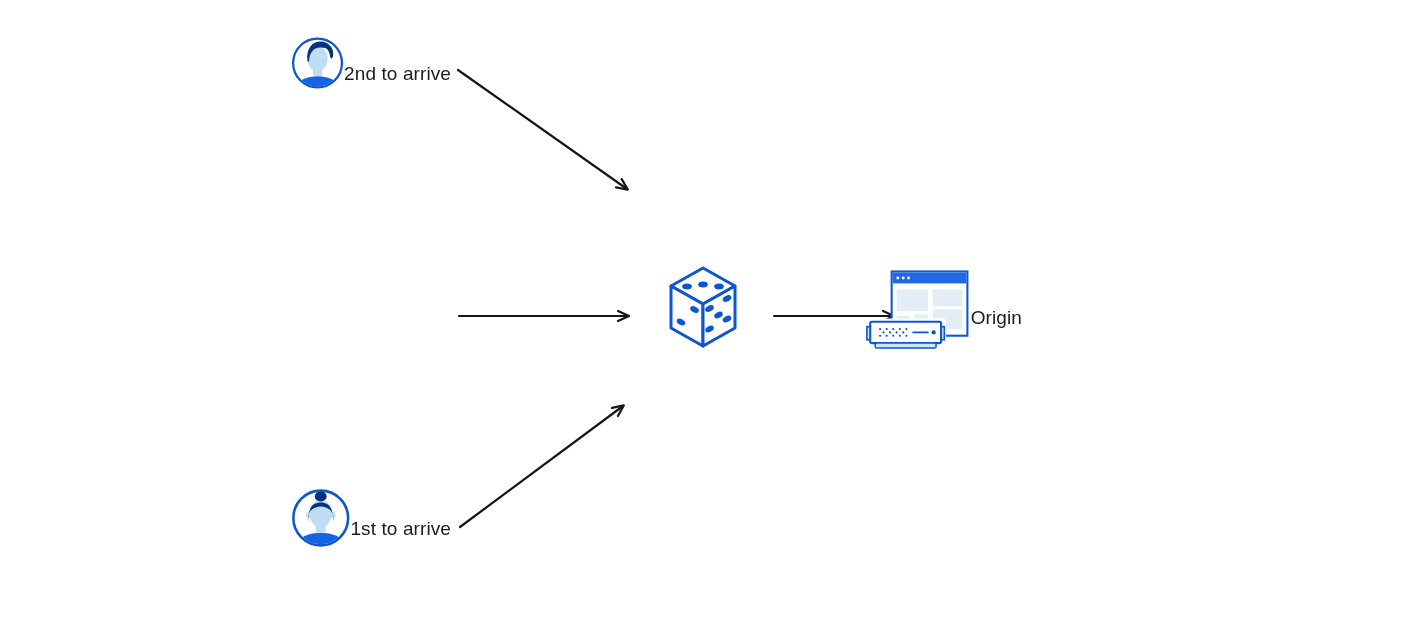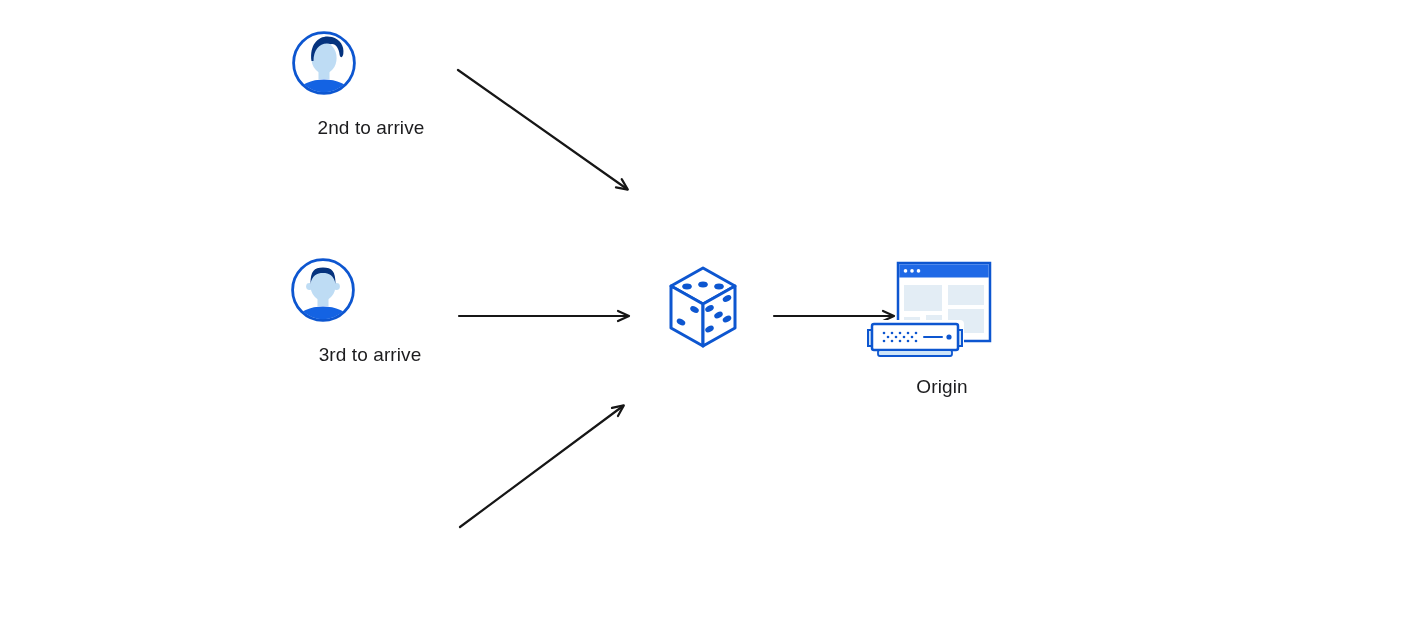--- a/index.html
+++ b/index.html
@@ -20,21 +20,21 @@
     width:1405px;
     height:633px;
     background:#ffffff;
     overflow:hidden;
     font-family:"Liberation Sans", sans-serif;
     color:var(--text-color);
   }
   .node{
     position:absolute;
     display:flex;
-    flex-direction:column;
+    align-items:center;
     width:160px;
   }
   .node .label{
     margin-top:21px;
     font-size:19px;
     line-height:1.15;
     letter-spacing:.1px;
     color:var(--text-color);
     white-space:nowrap;
     text-align:center;
@@ -98,41 +98,42 @@
         <rect x="27.5" y="34" width="11" height="15" class="f-face"></rect>
         <ellipse cx="33" cy="28" rx="12.6" ry="15.6" class="f-face"></ellipse>
         <path d="M20.5,31 C18,12 30,4 41,7 C49,9.2 53.5,16 52.3,24
                  C51.8,27.6 49.2,28.6 48.6,24.8 C48,18 44,13 40,14.2
                  C30,11.4 22.5,19 22.5,31 Z" class="f-hair"></path>
       </g>
     </svg>
     <div class="label">2nd to arrive</div>
   </div>
 
-  <div class="node user-node-2">
+
+  <div class="node user-node-3">
     <svg width="66" height="66" viewBox="0 0 66 66">
       <defs>
-          <clipPath id="clipB">
+          <clipPath id="clipC">
             <circle cx="33" cy="33" r="29.2"></circle>
           </clipPath>
         </defs>
       <circle cx="33" cy="33" r="30.4" class="f-white s-blue" stroke-width="2.8"></circle>
-      <g clip-path="url(#clipB)">
+      <g clip-path="url(#clipC)">
         <path d="M3,66 C9,44 57,44 63,66 Z" class="f-shirt"></path>
-        <circle cx="19.5" cy="29.5" r="3.4" class="f-face"></circle>
-        <circle cx="46.5" cy="29.5" r="3.4" class="f-face"></circle>
+        <circle cx="19.8" cy="29.5" r="3.2" class="f-face"></circle>
+        <circle cx="46.2" cy="29.5" r="3.2" class="f-face"></circle>
         <rect x="27.5" y="34" width="11" height="15" class="f-face"></rect>
-        <ellipse cx="33" cy="28" rx="12.6" ry="15.6" class="f-face"></ellipse>
-        <path d="M20.5,27 C20.5,14 24,10.5 33,10.5 C42,10.5 45.5,14 45.5,27
-                 C44,18.5 39,16 33,16 C27,16 22,18.5 20.5,27 Z" class="f-hair"></path>
-      </g>
-    </svg>
-    <div class="label">3rd to arrive</div>
-  </div>
-
+        <ellipse cx="33" cy="28" rx="12.4" ry="15.4" class="f-face"></ellipse>
+        <ellipse cx="33" cy="9" rx="6.6" ry="5.6" class="f-hair"></ellipse>
+        <path d="M19,37 C15.5,14.5 50.5,14.5 47,37 C47,21.5 42,15.8 33,15.8
+                 C24,15.8 19,21.5 19,37 Z" class="f-hair"></path>
+      </g>
+    </svg>
+    <div class="label">1st to arrive</div>
+  </div>
 
   <div class="node dice-node">
     <svg width="70" height="82" viewBox="0 0 70 82">
       <g class="f-white s-blue" stroke-width="3" stroke-linejoin="round">
         <polygon points="35,2 67,20 35,38 3,20"></polygon>
         <polygon points="3,20 35,38 35,80 3,62"></polygon>
         <polygon points="67,20 35,38 35,80 67,62"></polygon>
       </g>
       <g class="f-blue">
 

